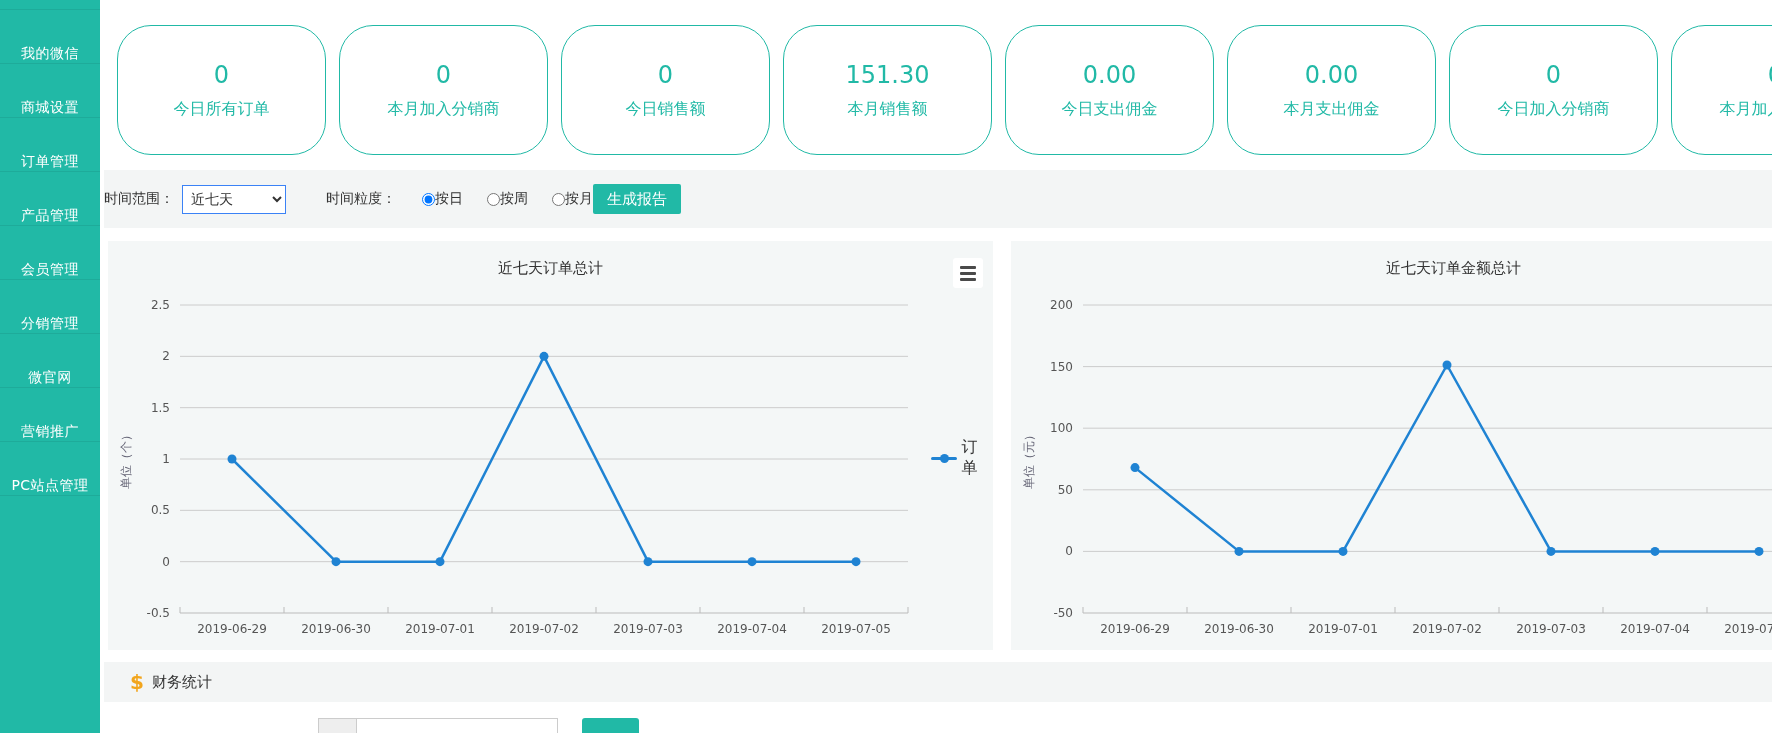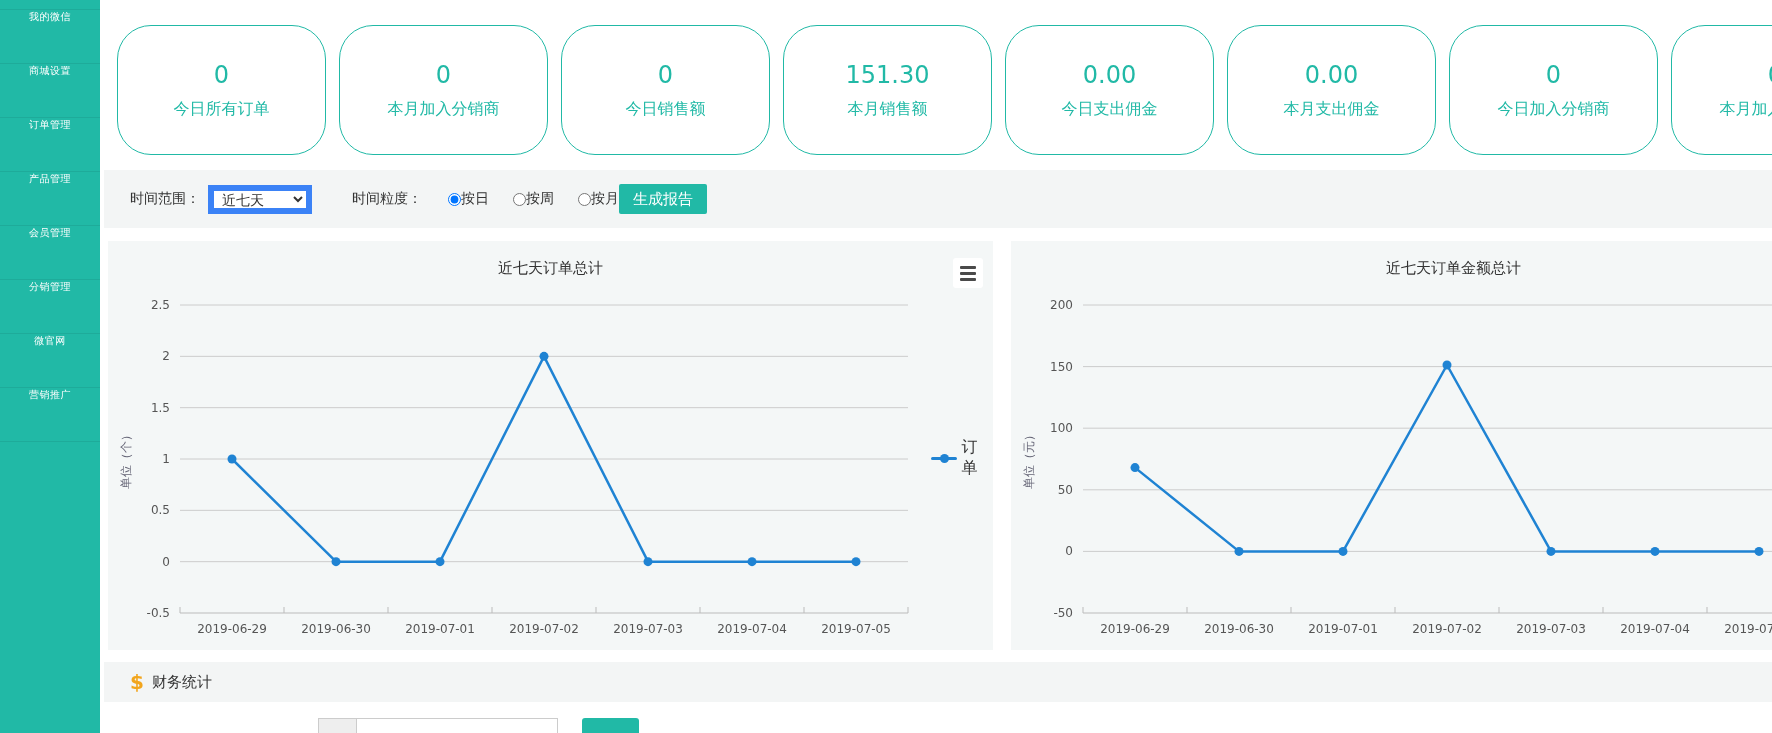--- a/index.html
+++ b/index.html
@@ -5,36 +5,36 @@
   :root{
     --teal:#21b9a6; --line:#1f83d3; --panel:#f4f7f7; --band:#f3f5f5;
     --dollar:#f2a51d; --grid:#cccccc; --tick:#556; --title:#333;
   }
   *{margin:0;padding:0;box-sizing:border-box;}
   html,body{width:1772px;height:733px;}
   body{font-family:"DejaVu Sans","Liberation Sans",sans-serif;background:#fff;overflow:hidden;position:relative;}
 
   
   .sidebar{position:absolute;left:0;top:0;width:100px;height:733px;background:var(--teal);}
-  .side-item{height:54px;display:flex;align-items:flex-start;justify-content:center;
-    color:#fff;font-size:10px;border-bottom:1px solid rgba(0,0,0,0.07);cursor:pointer;letter-spacing:.5px;}
+  .side-item{height:54px;display:flex;align-items:flex-end;justify-content:center;
+    color:#fff;font-size:14px;border-bottom:1px solid rgba(0,0,0,0.07);cursor:pointer;letter-spacing:.5px;}
   .side-item.partial{height:10px;}
 
   
   .cards{position:absolute;left:117px;top:25px;width:1655px;height:130px;display:flex;gap:13px;overflow:hidden;}
   .card{flex:0 0 209px;height:130px;background:#fff;border:1px solid var(--teal);
     border-radius:34px;display:flex;flex-direction:column;align-items:center;justify-content:center;gap:10px;}
   .card .num{color:var(--teal);font-size:24px;}
   .card .lbl{color:var(--teal);font-size:16px;}
 
   
   .filterband{position:absolute;left:104px;top:170px;width:1668px;height:58px;background:var(--band);
     display:flex;align-items:center;font-size:14px;color:#333;}
-  .filterband .flabel{margin-left:26px;}
-  .filterband select{margin-left:8px;width:104px;height:29px;border:6px solid #3b82f6;background:#fff;
+  .filterband .flabel{}
+  .filterband select{margin-left:8px;width:104px;height:29px;border:1px solid #3b82f6;background:#fff;
     font-size:14px;color:#333;padding:0 4px;font-family:inherit;}
   .filterband .flabel2{margin-left:40px;}
   .radio-group{display:flex;align-items:center;margin-left:26px;gap:24px;}
   .radio-group label{display:flex;align-items:center;gap:0;cursor:pointer;}
   .gen-btn{width:88px;height:30px;background:var(--teal);color:#fff;border:none;
     font-size:15px;cursor:pointer;border-radius:2px;font-family:inherit;}
 
   
   .panel{position:absolute;top:241px;width:885px;height:409px;background:var(--panel);}
   .panel.left{left:108px;}
@@ -86,20 +86,23 @@
       <span>会员管理</span>
     </div>
   <div class="side-item">
       <span>分销管理</span>
     </div>
   <div class="side-item">
       <span>微官网</span>
     </div>
   <div class="side-item">
       <span>营销推广</span>
+    </div>
+  <div class="side-item">
+      <span>PC站点管理</span>
     </div>
 </nav>
 
 <div class="cards">
   <div class="card">
     <div class="num">0</div>
     <div class="lbl">今日所有订单</div>
   </div>
   <div class="card">
     <div class="num">0</div>

